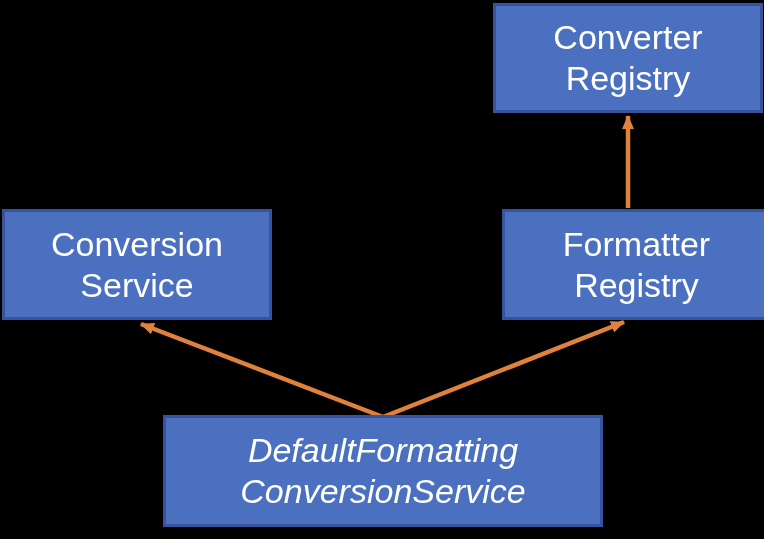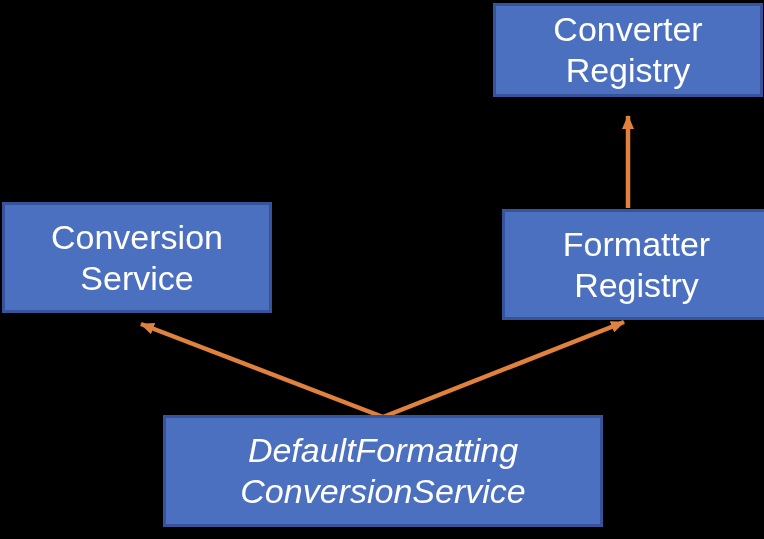--- a/index.html
+++ b/index.html
@@ -29,22 +29,22 @@
     border: 3px solid var(--node-border);
     color: var(--text-color);
     display: flex;
     align-items: center;
     justify-content: center;
     text-align: center;
     font-size: 34px;
     line-height: 1.2;
     white-space: pre-line;
   }
-  .node-converter-registry { left: 493px; top: 3px;   width: 270px; height: 94px; }
-  .node-conversion-service { left: 2px;   top: 202px; width: 270px; height: 111px; }
+  .node-converter-registry { left: 493px; top: 3px;   width: 270px; height: 110px; }
+  .node-conversion-service { left: 2px;   top: 209px; width: 270px; height: 111px; }
   .node-formatter-registry { left: 492px; top: 209px; width: 269px; height: 111px; margin-left: 10px; }
   .node-default-formatting { left: 163px; top: 415px; width: 440px; height: 112px; font-style: italic; }
   .edges {
     position: absolute;
     left: 0; top: 0;
     width: 764px;
     height: 539px;
     pointer-events: none;
   }
   .edge {

